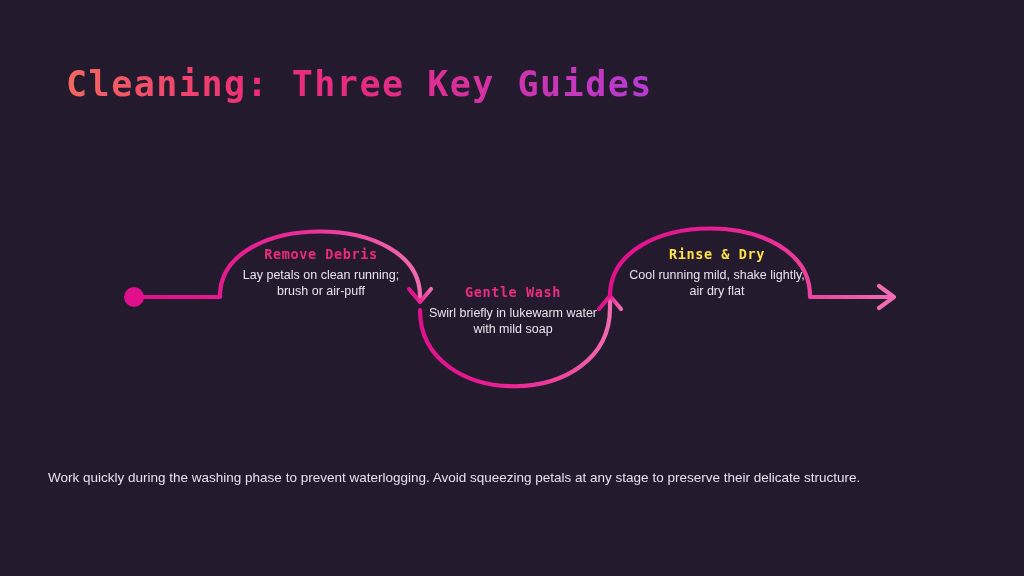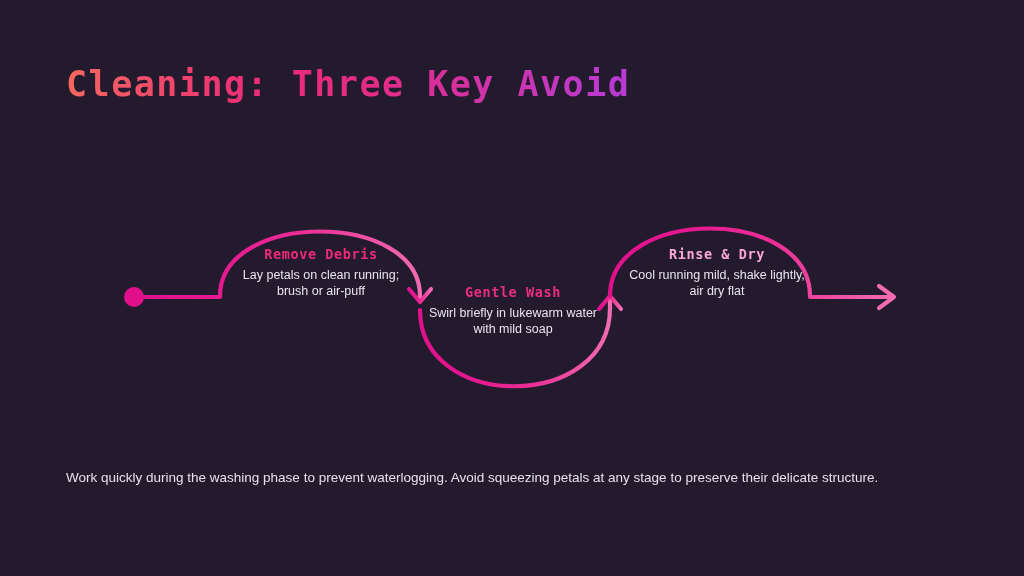--- a/index.html
+++ b/index.html
@@ -139,41 +139,41 @@
     line-height: 16px;
     color: #E9E4EE;
   }
 
   #stage-1 { left: 232px; top: 96px; width: 178px; }
   #stage-2 { left: 424px; top: 134px; width: 178px; }
   #stage-3 { left: 622px; top: 96px; width: 190px; }
 
   #stage-1 .stage-title { color: #EE2A7B; }
   #stage-2 .stage-title { color: #EB2D80; }
-  #stage-3 .stage-title { color: #f9a8d4; }
+  #stage-3 .stage-title { color: #fde047; }
 
   
   #footer-note {
     position: absolute;
-    left: 66px;
+    left: 48px;
     top: 466px;
     width: 890px;
     font-family: "Liberation Sans", sans-serif;
     font-size: 13.5px;
     line-height: 23px;
     color: #E6E1EC;
   }
 </style>
 </head>
 <body>
 
 <div id="slide">
 
 
-  <div id="page-title">Cleaning: Three Key Avoid</div>
+  <div id="page-title">Cleaning: Three Key Guides</div>
 
   <div id="flow-diagram">
 
     <svg id="flow-svg" viewBox="0 0 1024 280">
       <defs>
         <linearGradient id="pathGrad" x1="0" y1="0" x2="1" y2="0">
           <stop offset="0" stop-color="#E0108C"></stop>
           <stop offset="0.30" stop-color="#E61A90"></stop>
           <stop offset="0.58" stop-color="#EB2E96"></stop>
           <stop offset="0.80" stop-color="#EE4FA3"></stop>

